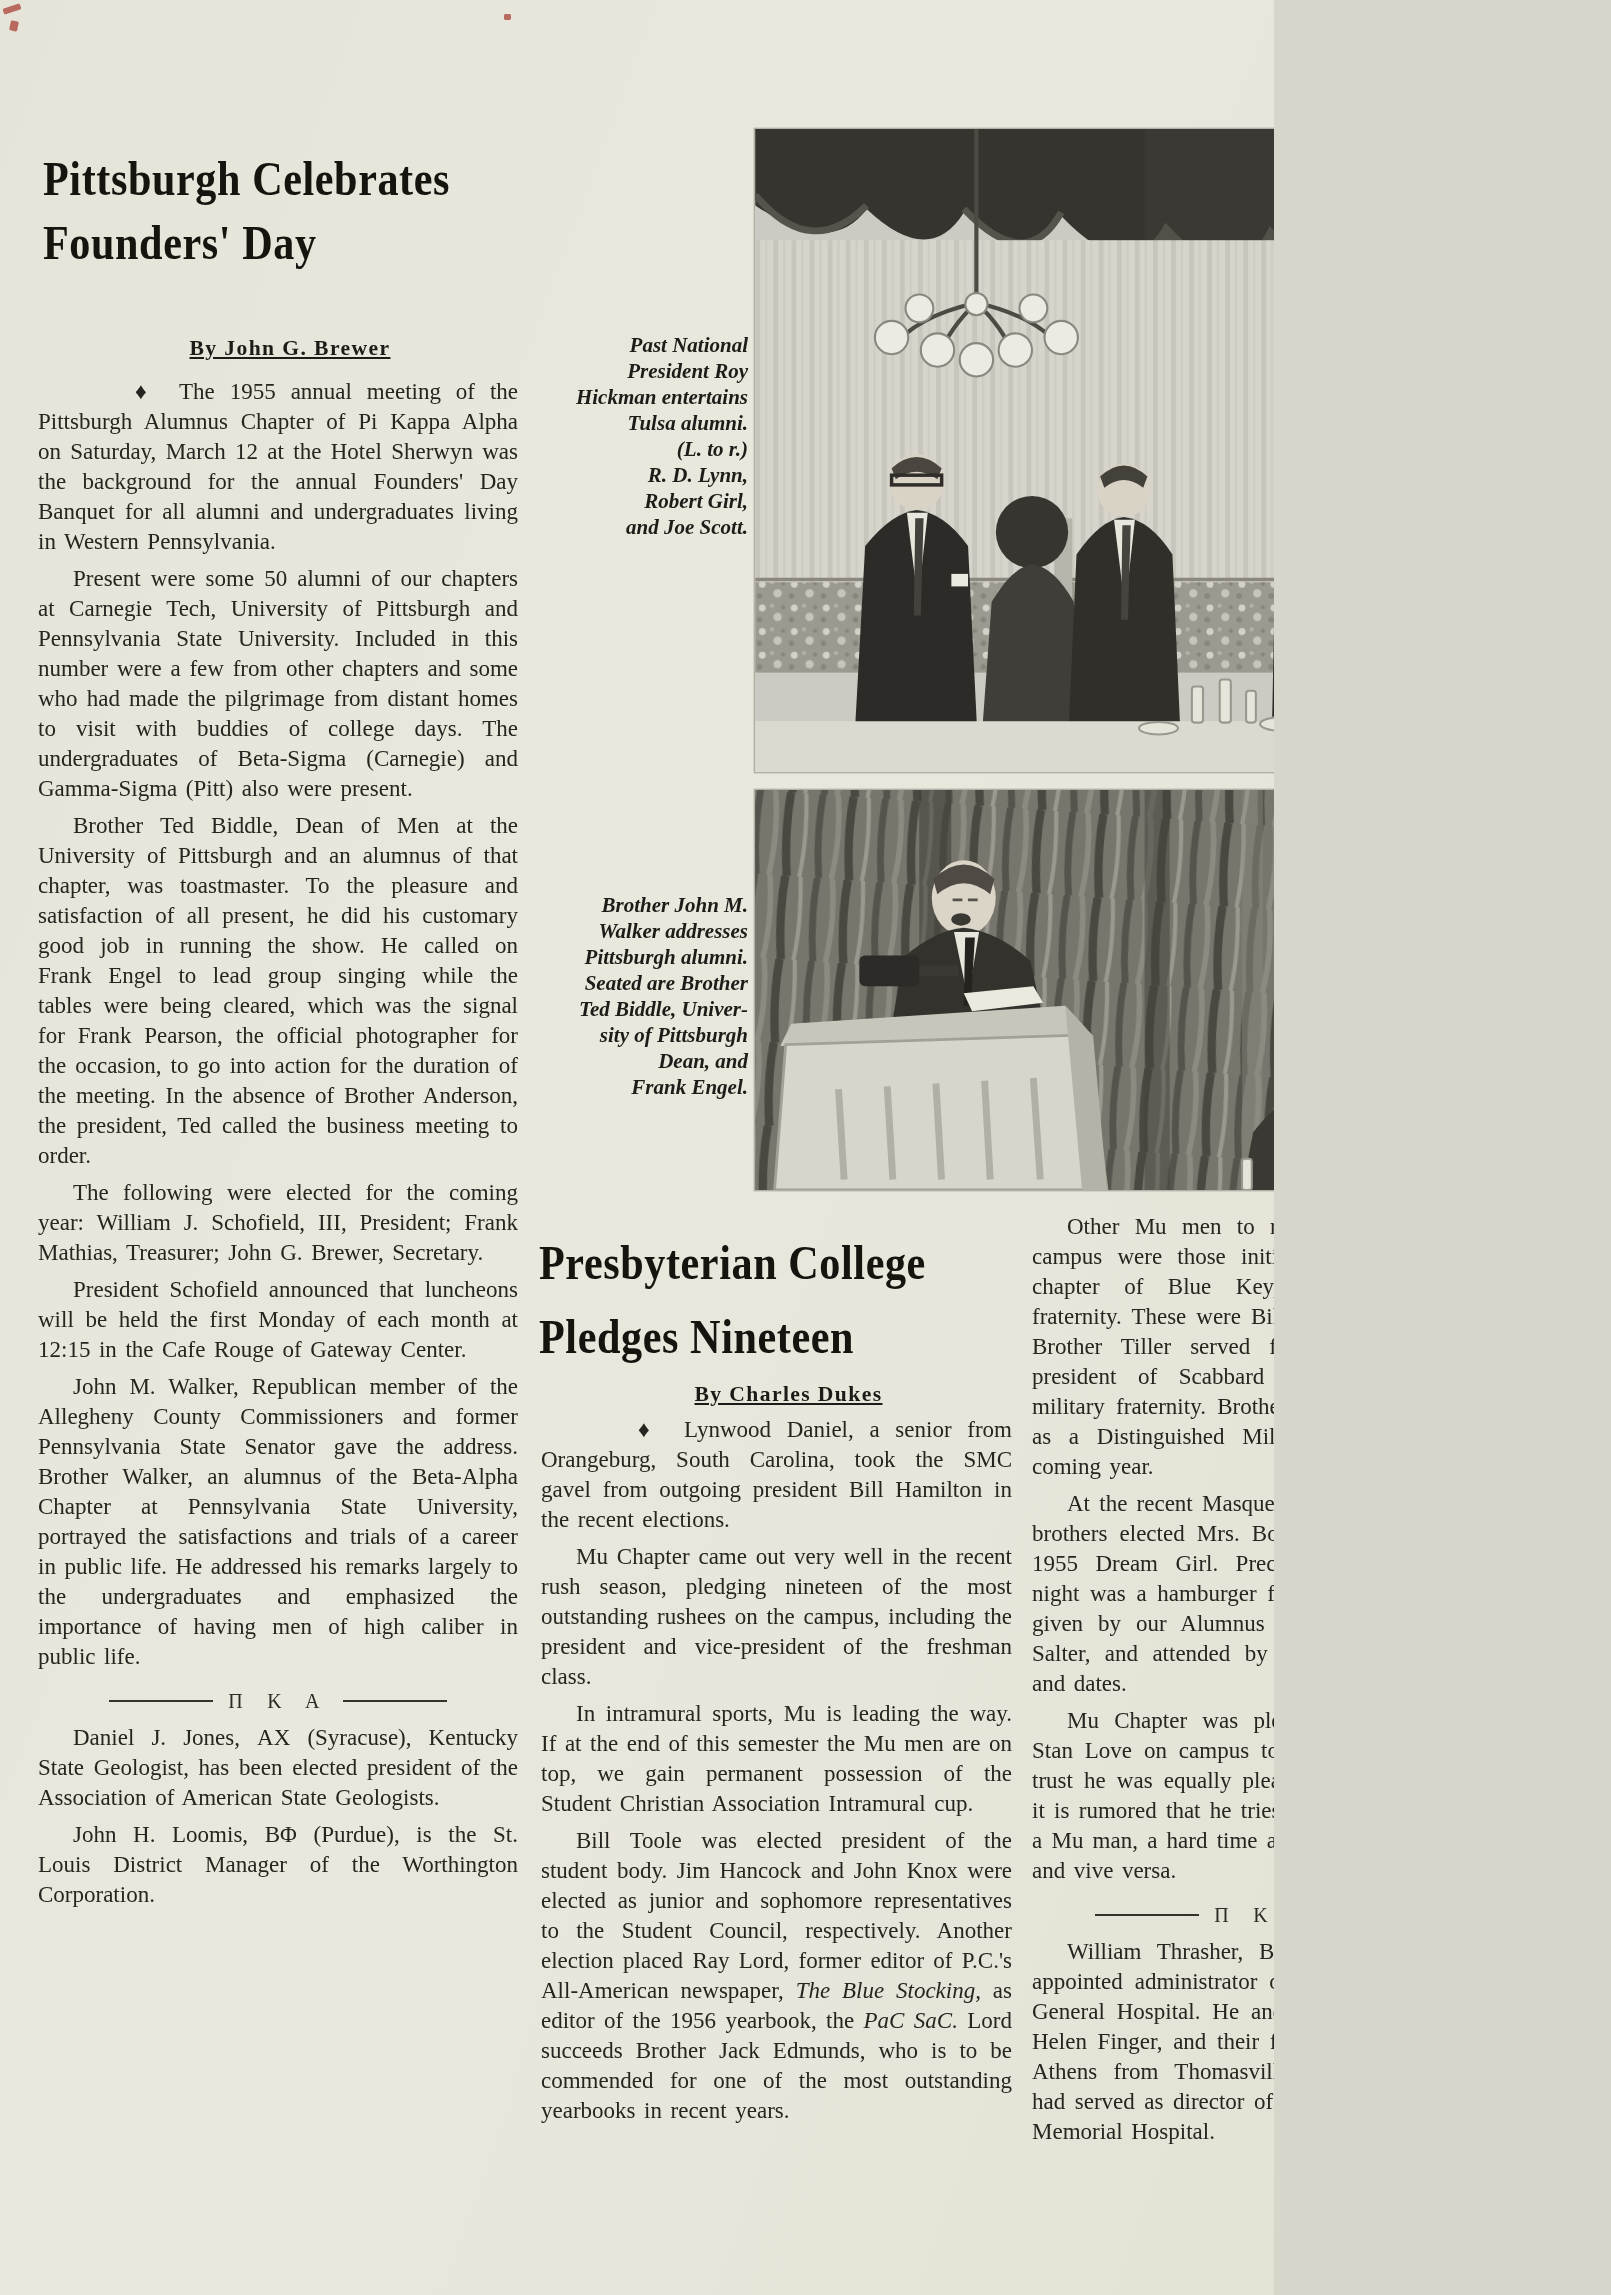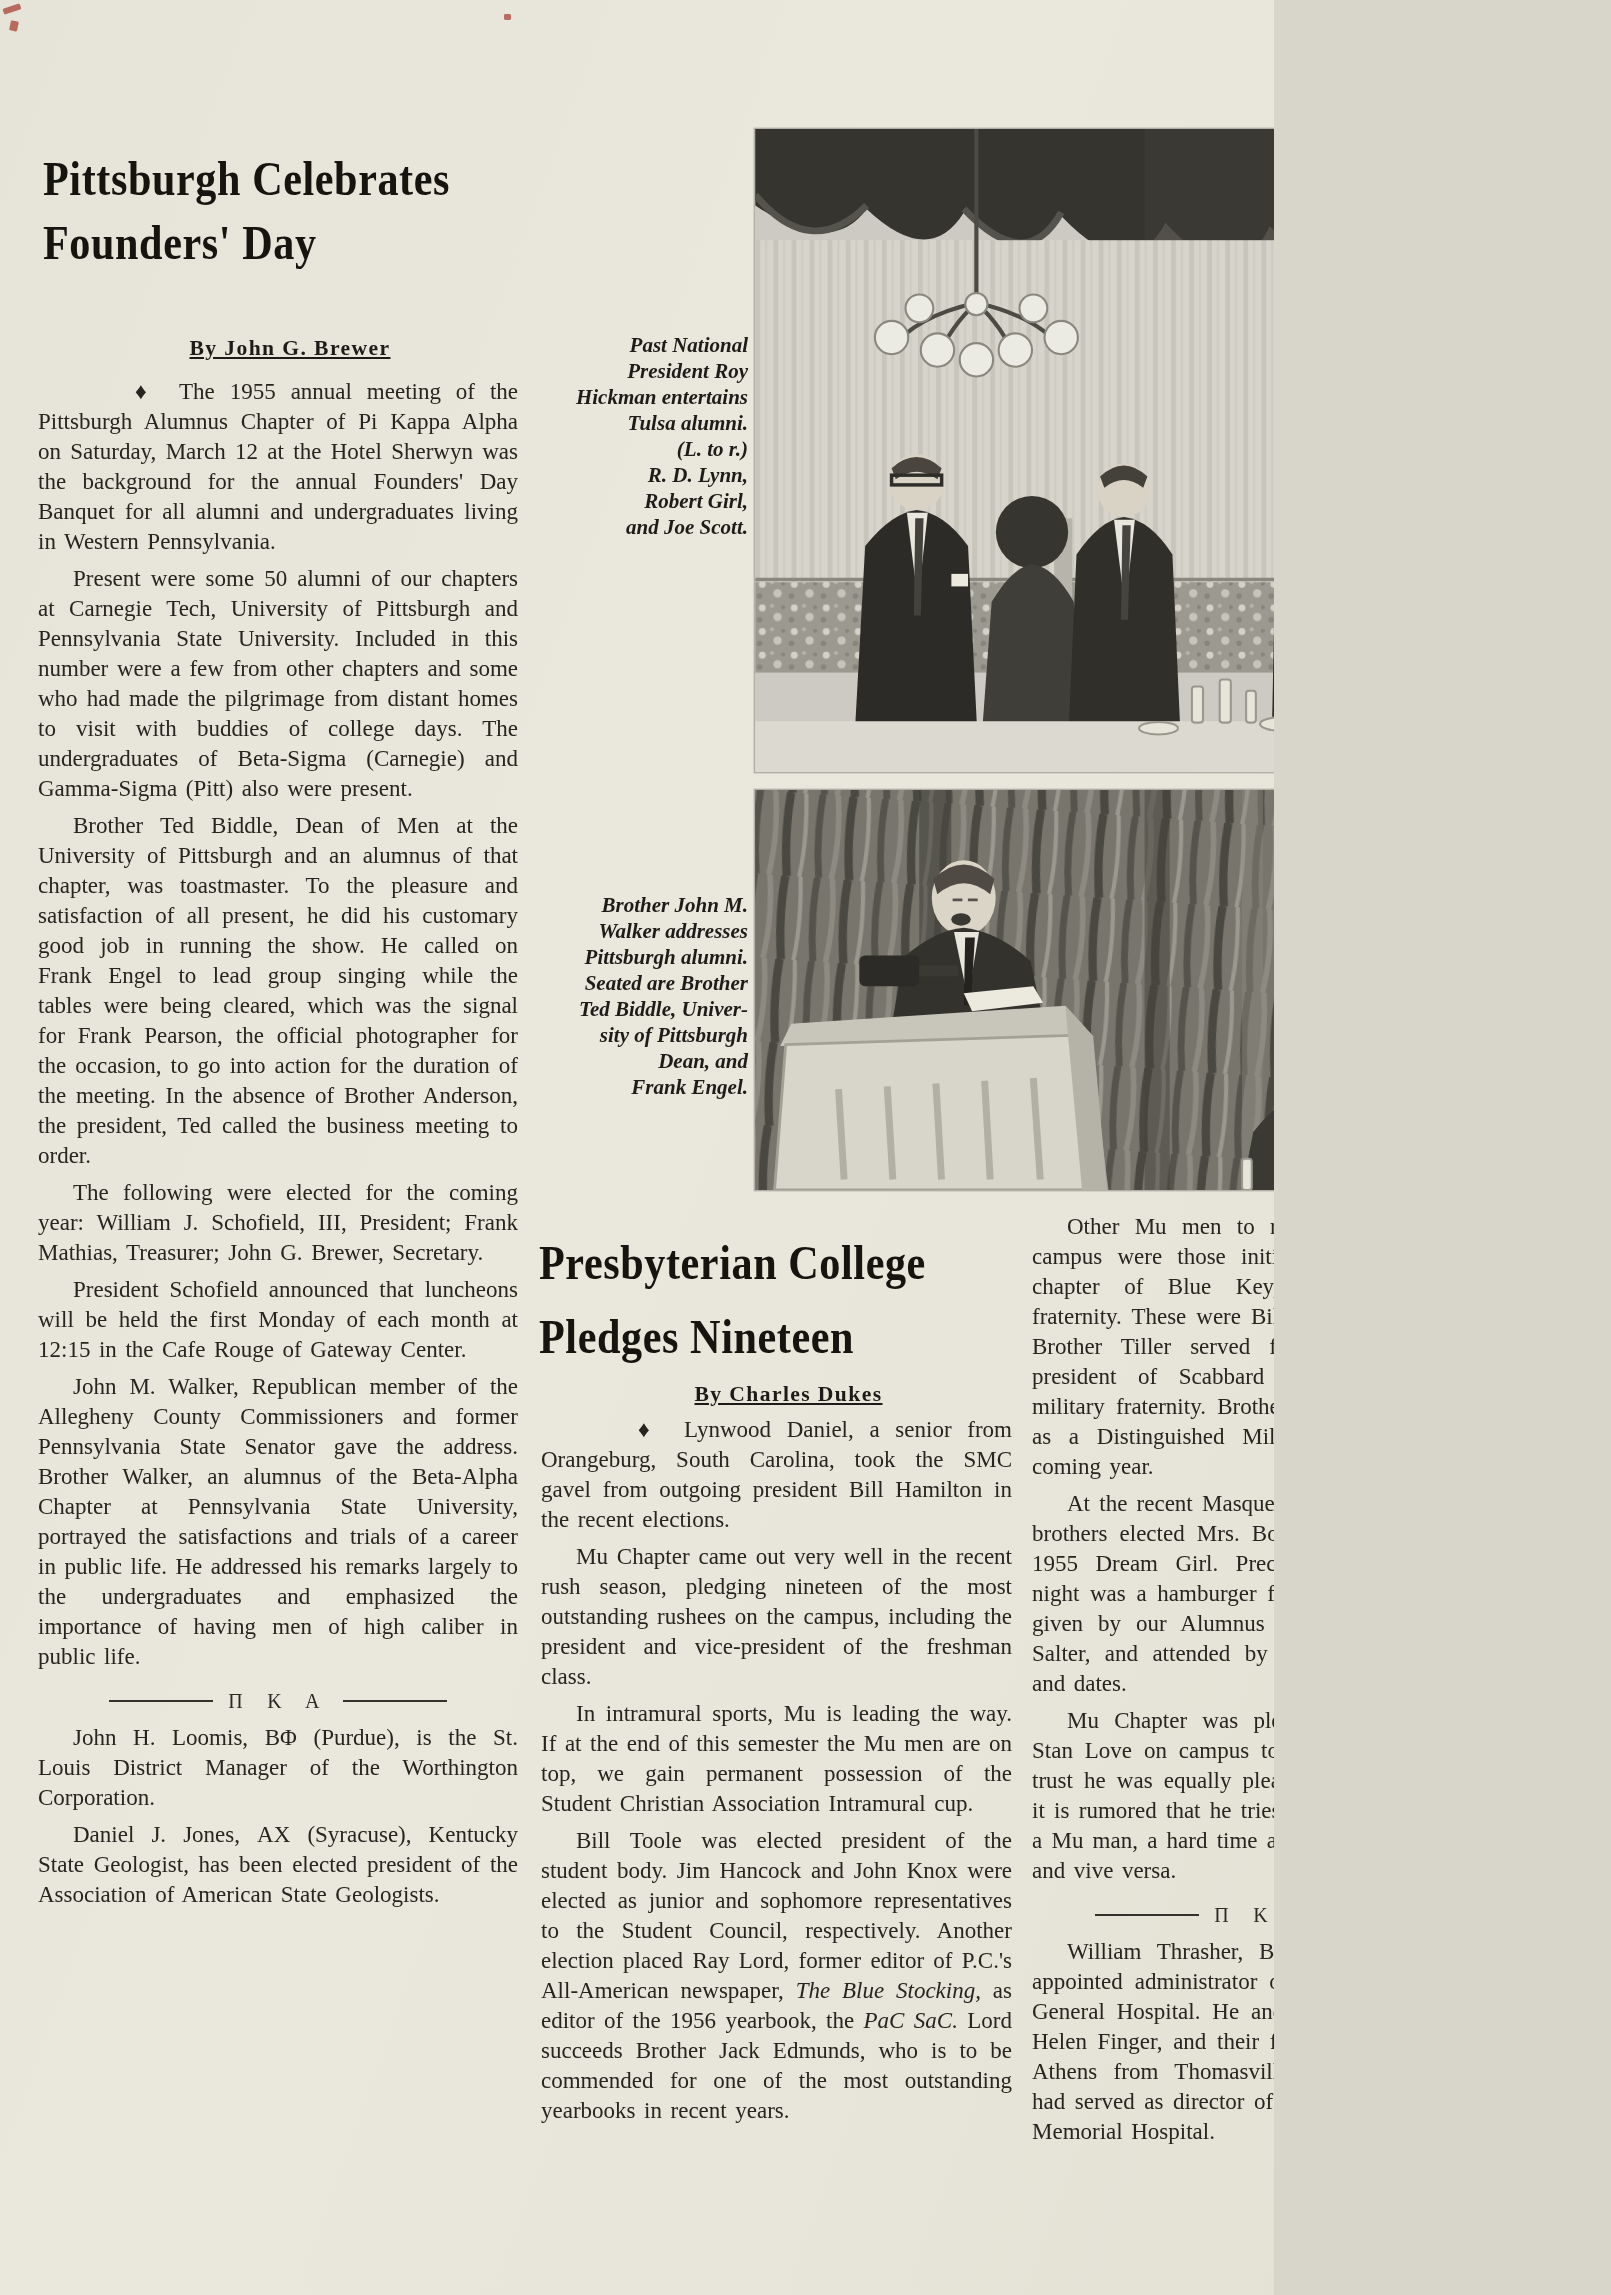--- a/index.html
+++ b/index.html
@@ -64,22 +64,22 @@
   <div class="col" style="left:38px;top:377px;width:480px;">
       <p class="lead"><span>♦  The 1955 annual meeting of the Pittsburgh Alumnus Chapter of Pi Kappa Alpha on Saturday, March 12 at the Hotel Sherwyn was the background for the annual Founders' Day Banquet for all alumni and undergraduates living in Western Pennsylvania.</span></p>
       <p><span>Present were some 50 alumni of our chapters at Carnegie Tech, University of Pittsburgh and Pennsylvania State University.  Included in this number were a few from other chapters and some who had made the pilgrimage from distant homes to visit with buddies of college days.  The undergraduates of Beta-Sigma (Carnegie) and Gamma-Sigma (Pitt) also were present.</span></p>
       <p><span>Brother Ted Biddle, Dean of Men at the University of Pittsburgh and an alumnus of that chapter, was toastmaster.  To the pleasure and satisfaction of all present, he did his customary good job in running the show.  He called on Frank Engel to lead group singing while the tables were being cleared, which was the signal for Frank Pearson, the official photographer for the occasion, to go into action for the duration of the meeting.  In the absence of Brother Anderson, the president, Ted called the business meeting to order.</span></p>
       <p><span>The following were elected for the coming year: William J. Schofield, III, President; Frank Mathias, Treasurer; John G. Brewer, Secretary.</span></p>
       <p><span>President Schofield announced that luncheons will be held the first Monday of each month at 12:15 in the Cafe Rouge of Gateway Center.</span></p>
       <p><span>John M. Walker, Republican member of the Allegheny County Commissioners and former Pennsylvania State Senator gave the address.  Brother Walker, an alumnus of the Beta-Alpha Chapter at Pennsylvania State University, portrayed the satisfactions and trials of a career in public life.  He addressed his remarks largely to the undergraduates and emphasized the importance of having men of high caliber in public life.</span></p>
       <p class="pika">
         <span>Π Κ Α</span>
       </p>
+      <p><span>Daniel J. Jones, ΑΧ (Syracuse), Kentucky State Geologist, has been elected president of the Association of American State Geologists.</span></p>
       <p><span>John H. Loomis, ΒΦ (Purdue), is the St. Louis District Manager of the Worthington Corporation.</span></p>
-      <p><span>Daniel J. Jones, ΑΧ (Syracuse), Kentucky State Geologist, has been elected president of the Association of American State Geologists.</span></p>
     </div>
 
   <div class="caption" style="left:536px;top:332px;width:212px;">
       <p><span>Past National</span></p>
       <p><span>President Roy</span></p>
       <p><span>Hickman entertains</span></p>
       <p><span>Tulsa alumni.</span></p>
       <p><span>(L. to r.)</span></p>
       <p><span>R. D. Lynn,</span></p>
       <p><span>Robert Girl,</span></p>

